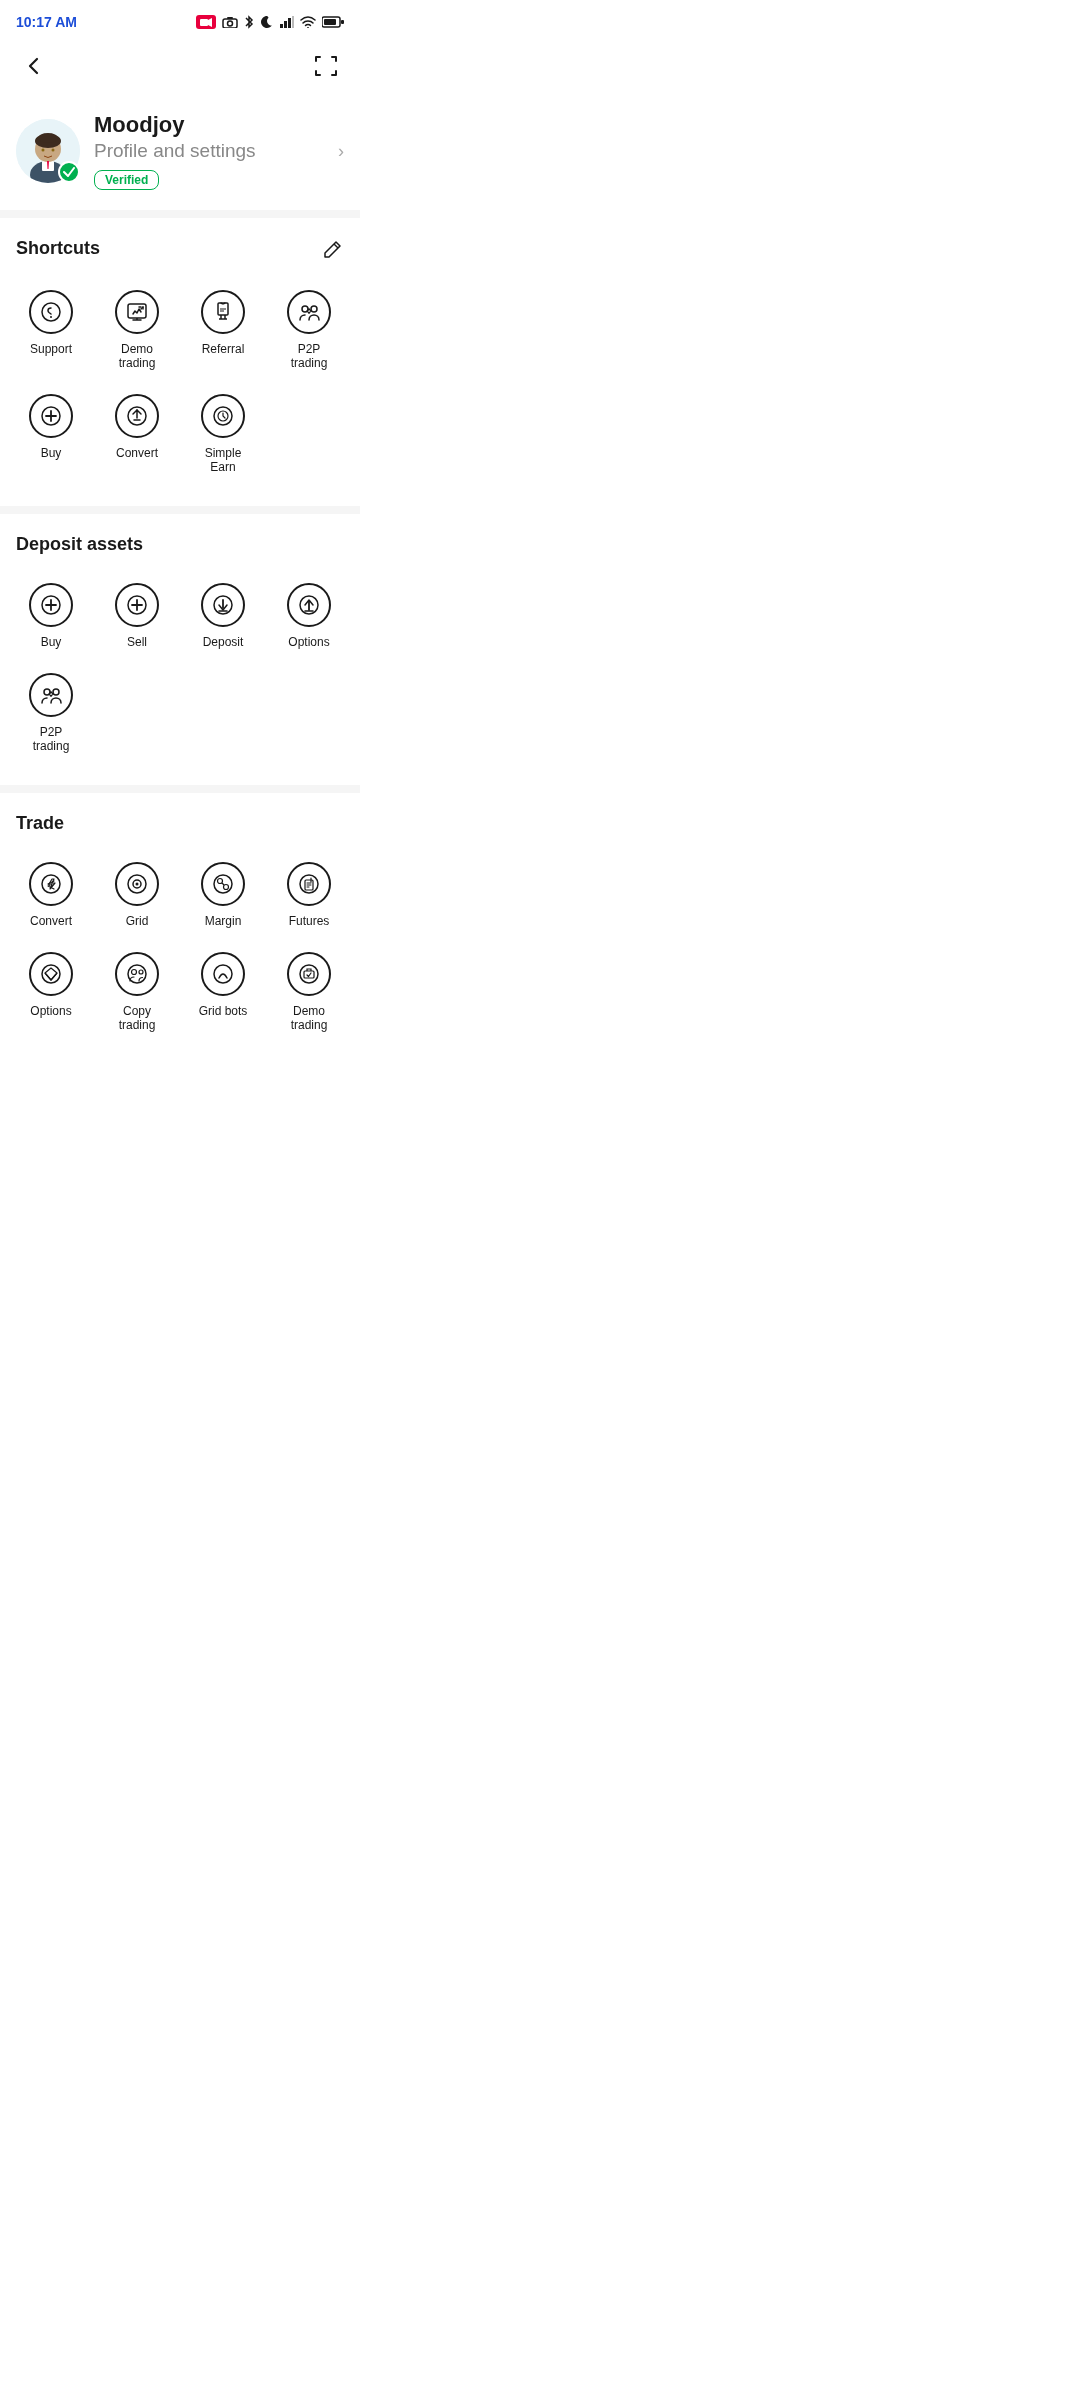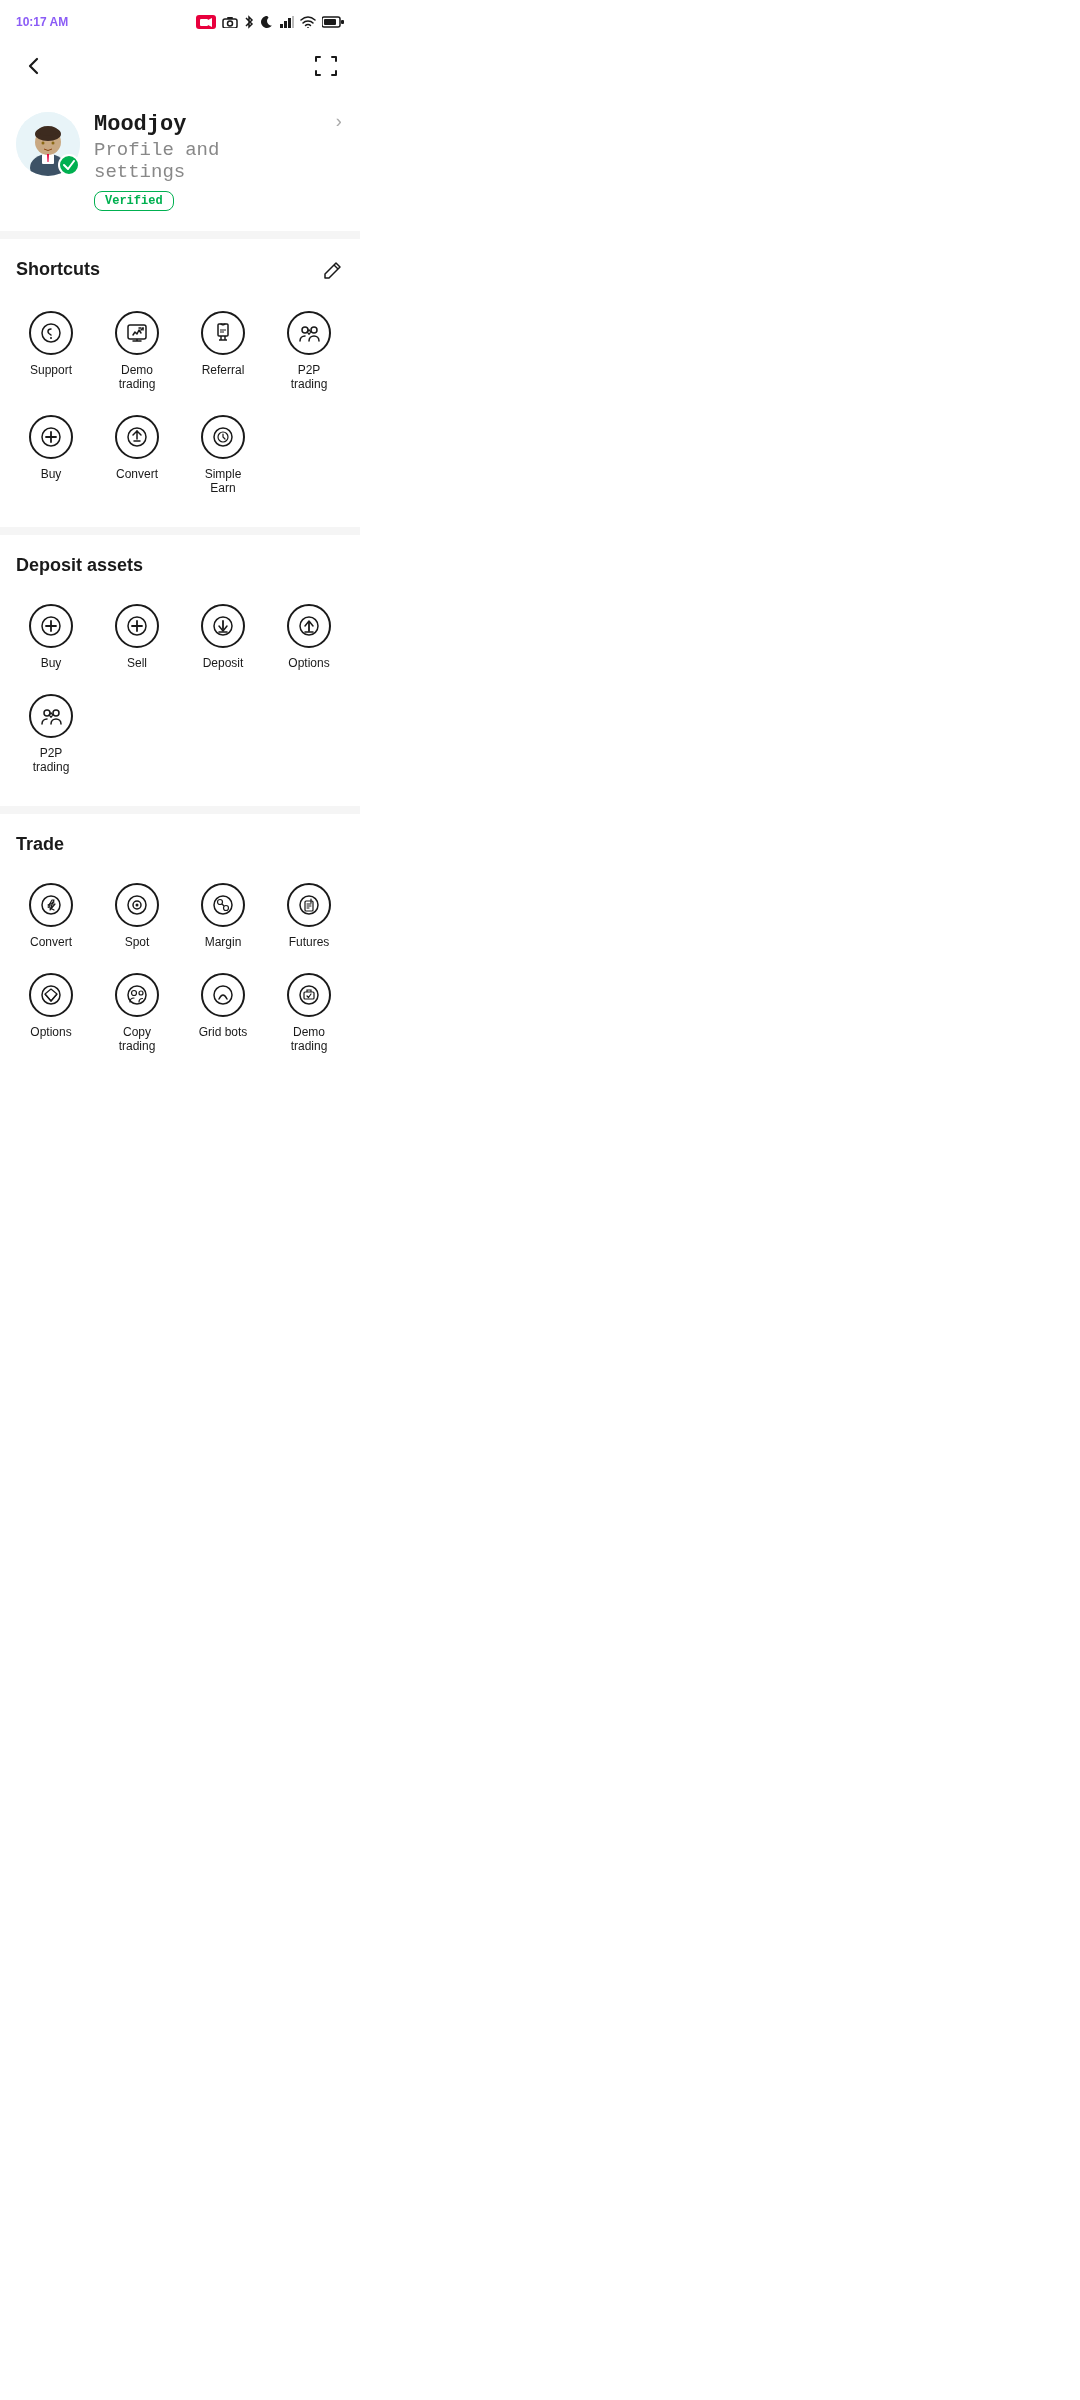--- a/index.html
+++ b/index.html
@@ -21,23 +21,23 @@
     
     .status-bar {
       display: flex;
       justify-content: space-between;
       align-items: center;
       padding: 8px 16px 4px;
       height: 40px;
     }
 
     .status-time {
-      font-size: 12px;
+      font-size: 14px;
       font-weight: 600;
-      color: #8b5cf6;
+      color: #1d4ed8;
     }
 
     .status-icons {
       display: flex;
       align-items: center;
       gap: 6px;
     }
 
     .status-icon-box {
       width: 20px;
@@ -71,25 +71,24 @@
       height: 36px;
       display: flex;
       align-items: center;
       justify-content: center;
       cursor: pointer;
     }
 
     
     .profile-section {
       display: flex;
-      align-items: flex-start;
+      align-items: center;
       padding: 12px 16px 20px;
       gap: 14px;
       cursor: pointer;
-      font-family: Liberation Mono, monospace;
     }
 
     .avatar-wrapper {
       position: relative;
       width: 64px;
       height: 64px;
     }
 
     .avatar-circle {
       width: 64px;
@@ -536,21 +535,21 @@
     </div>
 
     <div class="icon-item">
       <div class="icon-circle">
         <svg width="22" height="22" viewBox="0 0 22 22" fill="none">
           <circle cx="11" cy="11" r="9" stroke="#1a1a1a" stroke-width="1.5"></circle>
           <circle cx="11" cy="11" r="4" stroke="#1a1a1a" stroke-width="1.5"></circle>
           <circle cx="11" cy="11" r="1.5" fill="#1a1a1a"></circle>
         </svg>
       </div>
-      <span class="icon-label">Spot</span>
+      <span class="icon-label">Grid</span>
     </div>
 
     <div class="icon-item">
       <div class="icon-circle">
         <svg width="22" height="22" viewBox="0 0 22 22" fill="none">
           <circle cx="11" cy="11" r="9" stroke="#1a1a1a" stroke-width="1.5"></circle>
           <circle cx="8" cy="8" r="2.5" stroke="#1a1a1a" stroke-width="1.2"></circle>
           <circle cx="14" cy="14" r="2.5" stroke="#1a1a1a" stroke-width="1.2"></circle>
           <path d="M10 10l2 2" stroke="#1a1a1a" stroke-width="1.2"></path>
         </svg>

